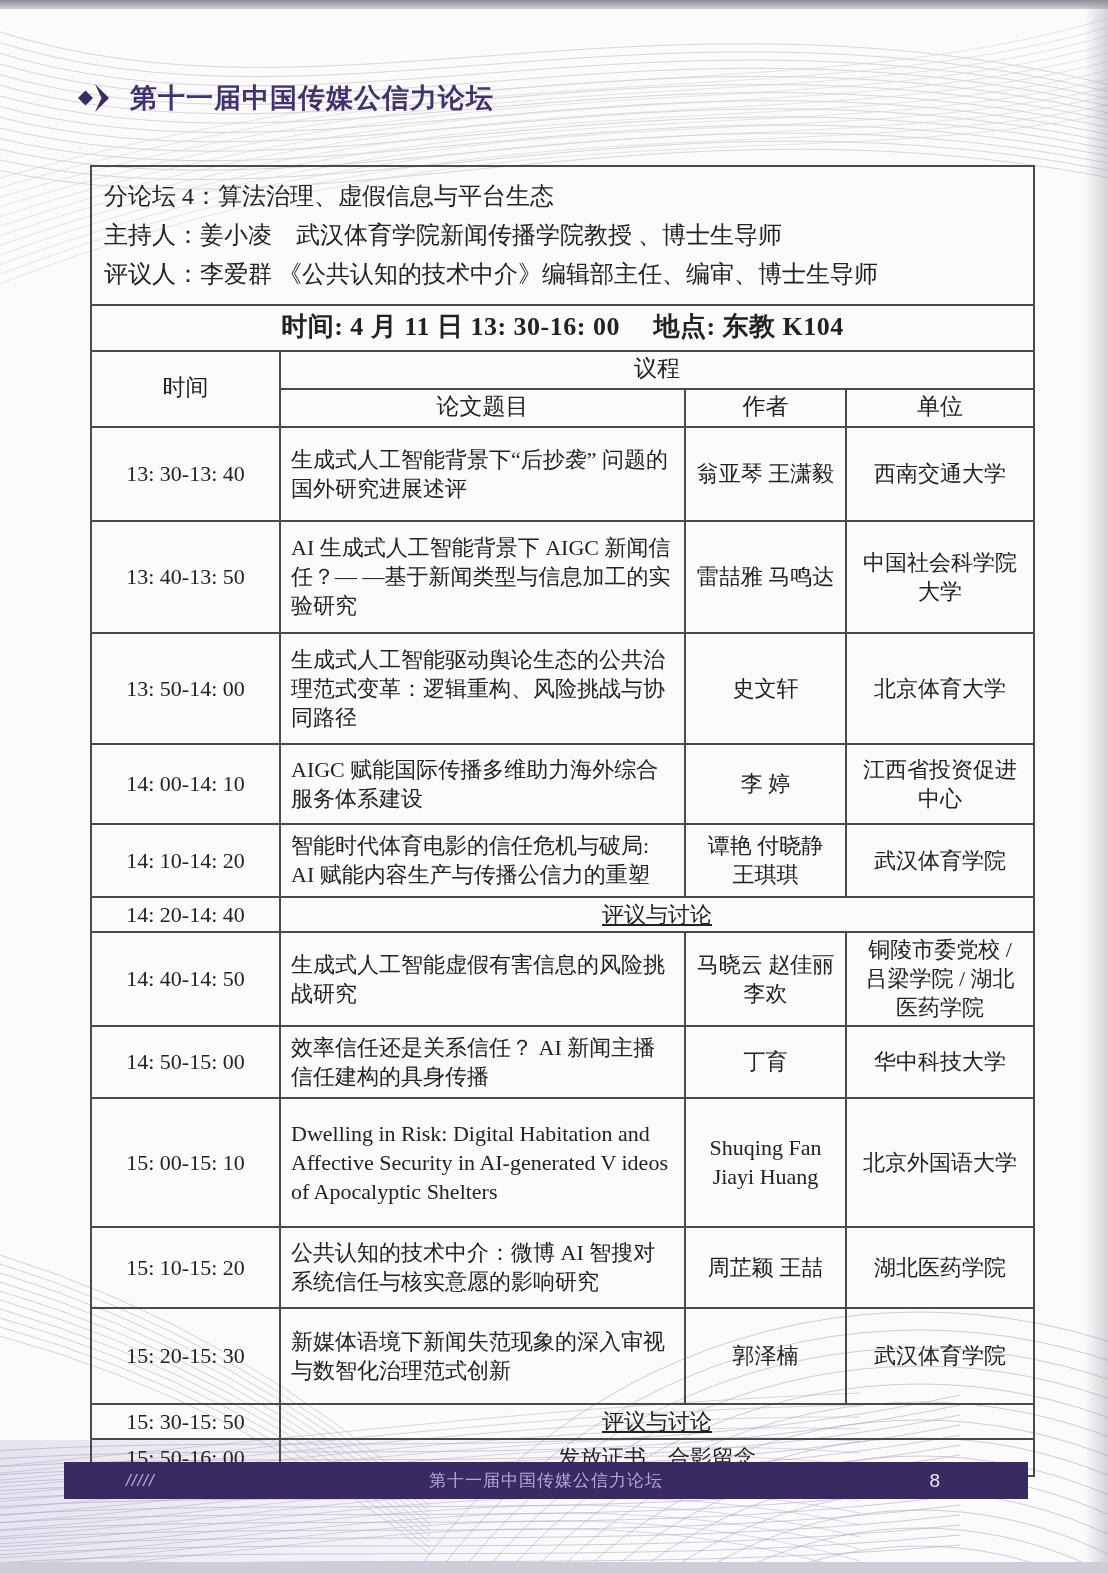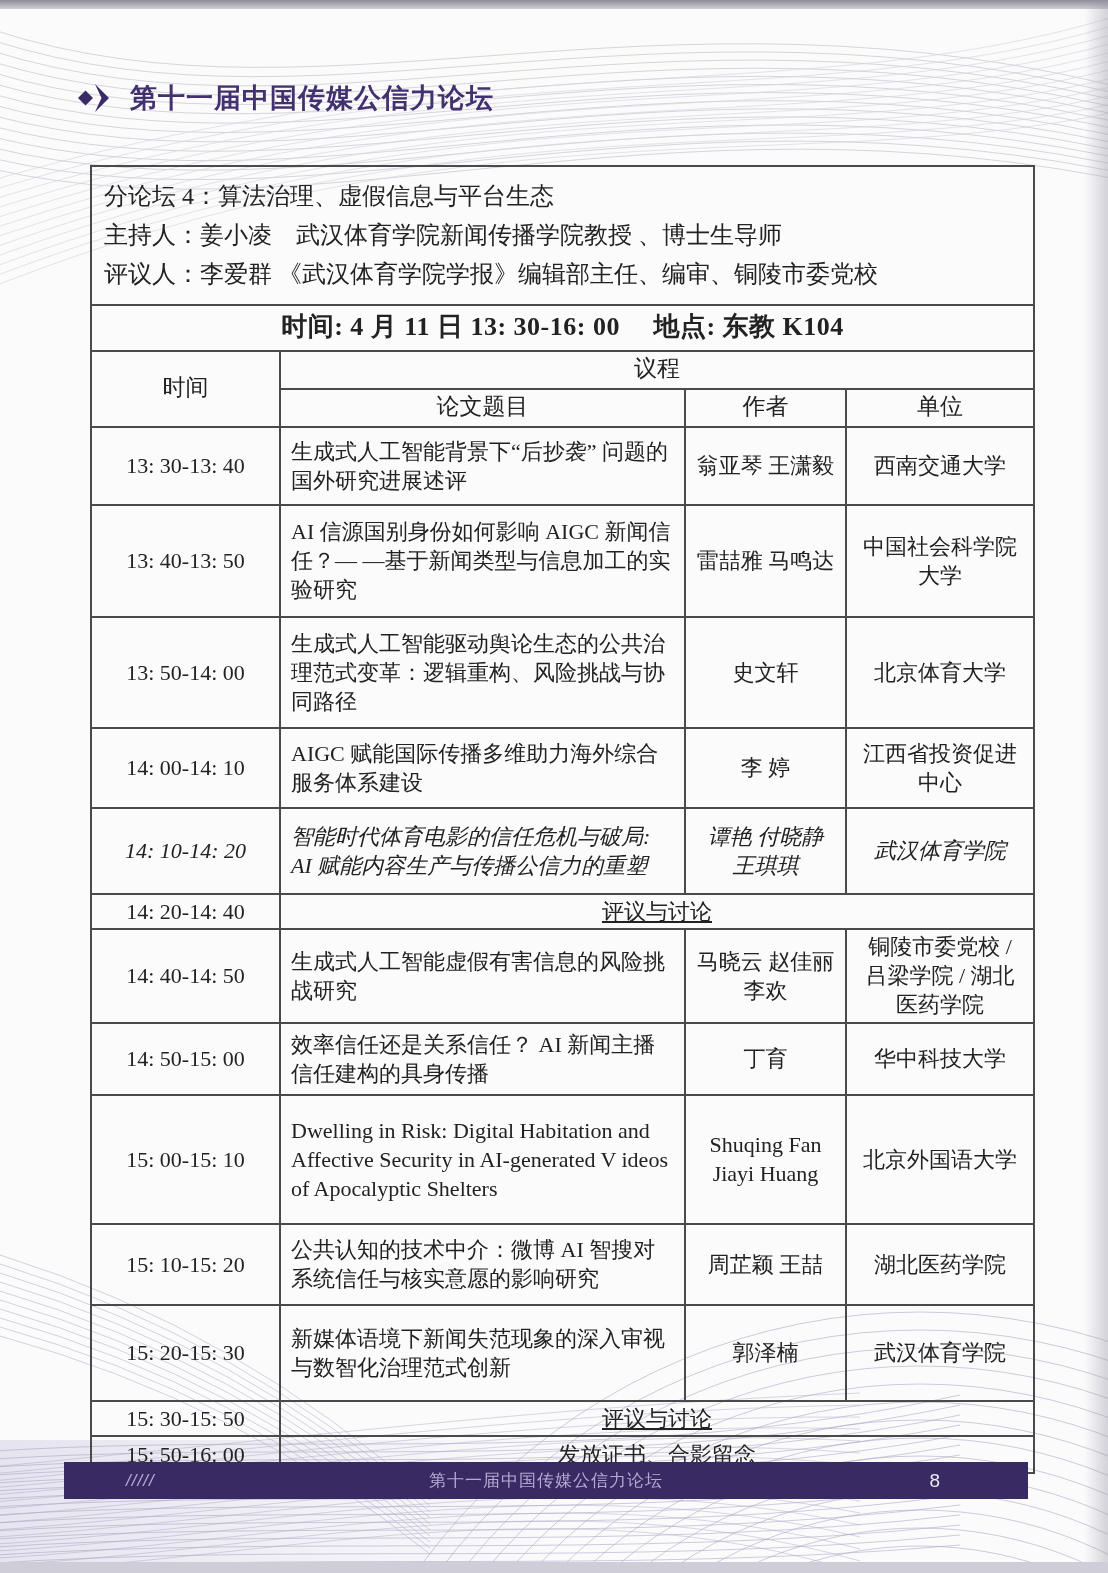--- a/index.html
+++ b/index.html
@@ -153,61 +153,61 @@
         <col class="c-time">
         <col class="c-title">
         <col class="c-auth">
         <col class="c-unit">
       </colgroup>
     <tbody>
       <tr style="height:126px">
         <td colspan="4" class="info-cell">
           <div>分论坛 4：算法治理、虚假信息与平台生态</div>
           <div>主持人：姜小凌　武汉体育学院新闻传播学院教授 、博士生导师</div>
-          <div>评议人：李爱群 《武汉体育学院学报》编辑部主任、编审、铜陵市委党校</div>
+          <div>评议人：李爱群 《公共认知的技术中介》编辑部主任、编审、博士生导师</div>
         </td>
       </tr>
       <tr style="height:46px">
         <td colspan="4" class="timeloc-cell">时间: 4 月 11 日 13: 30-16: 00　 地点: 东教 K104</td>
       </tr>
       <tr style="height:38px">
         <th rowspan="2" class="hdr">时间</th>
         <th colspan="3" class="hdr">议程</th>
       </tr>
       <tr style="height:38px">
         <th class="hdr">论文题目</th>
         <th class="hdr">作者</th>
         <th class="hdr">单位</th>
       </tr>
 
-    <tr style="height: 78px;">
+    <tr style="height: 94px;">
           <td class="t-time">13: 30-13: 40</td>
           <td class="t-title">生成式人工智能背景下“后抄袭” 问题的国外研究进展述评</td>
           <td class="t-auth">翁亚琴 王潇毅</td>
           <td class="t-unit">西南交通大学</td>
         </tr>
         <tr style="height: 112px;">
           <td class="t-time">13: 40-13: 50</td>
-          <td class="t-title">AI 信源国别身份如何影响 AIGC 新闻信任？— —基于新闻类型与信息加工的实验研究</td>
+          <td class="t-title">AI 生成式人工智能背景下 AIGC 新闻信任？— —基于新闻类型与信息加工的实验研究</td>
           <td class="t-auth">雷喆雅 马鸣达</td>
           <td class="t-unit">中国社会科学院大学</td>
         </tr>
         <tr style="height: 111px;">
           <td class="t-time">13: 50-14: 00</td>
           <td class="t-title">生成式人工智能驱动舆论生态的公共治理范式变革：逻辑重构、风险挑战与协同路径</td>
           <td class="t-auth">史文轩</td>
           <td class="t-unit">北京体育大学</td>
         </tr>
         <tr style="height: 80px;">
           <td class="t-time">14: 00-14: 10</td>
           <td class="t-title">AIGC 赋能国际传播多维助力海外综合服务体系建设</td>
           <td class="t-auth">李 婷</td>
           <td class="t-unit">江西省投资促进中心</td>
         </tr>
-        <tr style="height: 86px; font-style: italic;">
+        <tr style="height: 73px;">
           <td class="t-time">14: 10-14: 20</td>
           <td class="t-title">智能时代体育电影的信任危机与破局: AI 赋能内容生产与传播公信力的重塑</td>
           <td class="t-auth">谭艳 付晓静 王琪琪</td>
           <td class="t-unit">武汉体育学院</td>
         </tr>
         <tr style="height: 35px;">
           <td class="t-time">14: 20-14: 40</td>
           <td colspan="3" class="t-span">评议与讨论</td>
         </tr>
         <tr style="height: 94px;">

